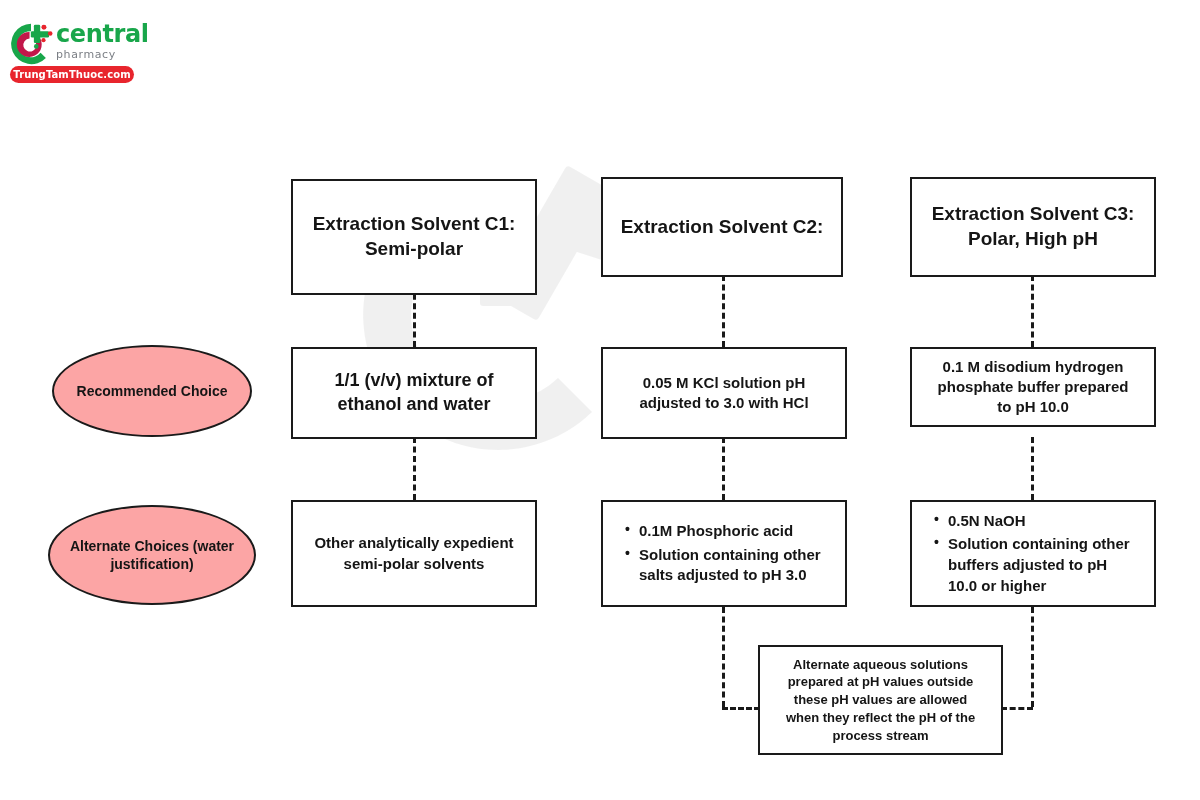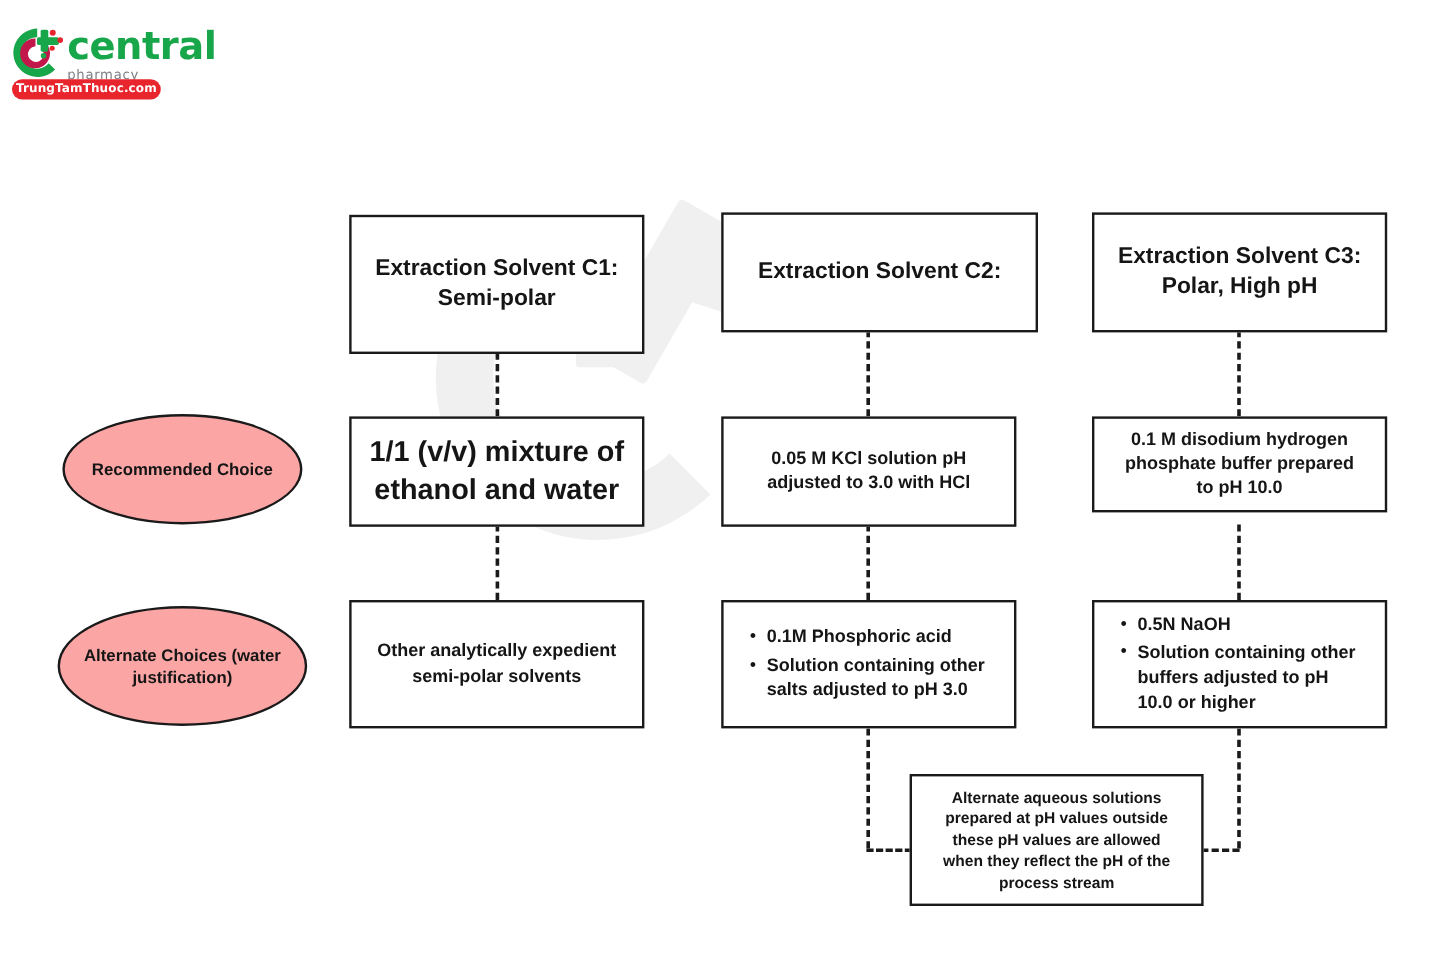--- a/index.html
+++ b/index.html
@@ -44,21 +44,21 @@
     width: 50px;
     height: 48px;
   }
   #logo-wordmark {
     position: absolute;
     left: 52px;
     top: 4px;
     width: 140px;
   }
   .logo-central {
-    font-size: 32px;
+    font-size: 24px;
     font-weight: bold;
     color: #18a64a;
     letter-spacing: -0.4px;
     line-height: 1.0;
     font-family: "DejaVu Sans", sans-serif;
   }
   .logo-pharmacy {
     font-size: 11px;
     color: #7b7f85;
     letter-spacing: 0.6px;
@@ -101,21 +101,21 @@
     align-items: center;
     justify-content: center;
     text-align: center;
     font-weight: bold;
     color: #151515;
     z-index: 3;
   }
   .node .inner { padding: 2px 8px; width: 100%; }
 
   .node.header-box { font-size: 19px; line-height: 1.30; }
-  .node.rec-box    { font-size: 24px; line-height: 1.32; }
+  .node.rec-box    { font-size: 18px; line-height: 1.32; }
   .node.rec-box.small { font-size: 15px; line-height: 1.34; }
   .node.alt-box    { font-size: 15px; line-height: 1.38; }
   .node.note-box   { font-size: 13px; line-height: 1.36; border-width: 2.5px; }
 
   .bullets {
     list-style: none;
     margin: 0;
     padding: 0 6px 0 14px;
     text-align: left;
   }
@@ -232,21 +232,21 @@
     </div>
   </div>
 
   <div class="node alt-box" style="left:291px; top:500px; width:246px; height:107px;">
     <div class="inner">
       <div>Other analytically expedient</div>
       <div>semi-polar solvents</div>
     </div>
   </div>
 
-  <div class="node header-box" style="left:601px; top:177px; width:264px; height:100px;">
+  <div class="node header-box" style="left:601px; top:177px; width:242px; height:100px;">
     <div class="inner">
       <div>Extraction Solvent C2:</div>
     </div>
   </div>
 
   <div class="node rec-box small" style="left:601px; top:347px; width:246px; height:92px;">
     <div class="inner">
       <div>0.05 M KCl solution pH</div>
       <div>adjusted to 3.0 with HCl</div>
     </div>

